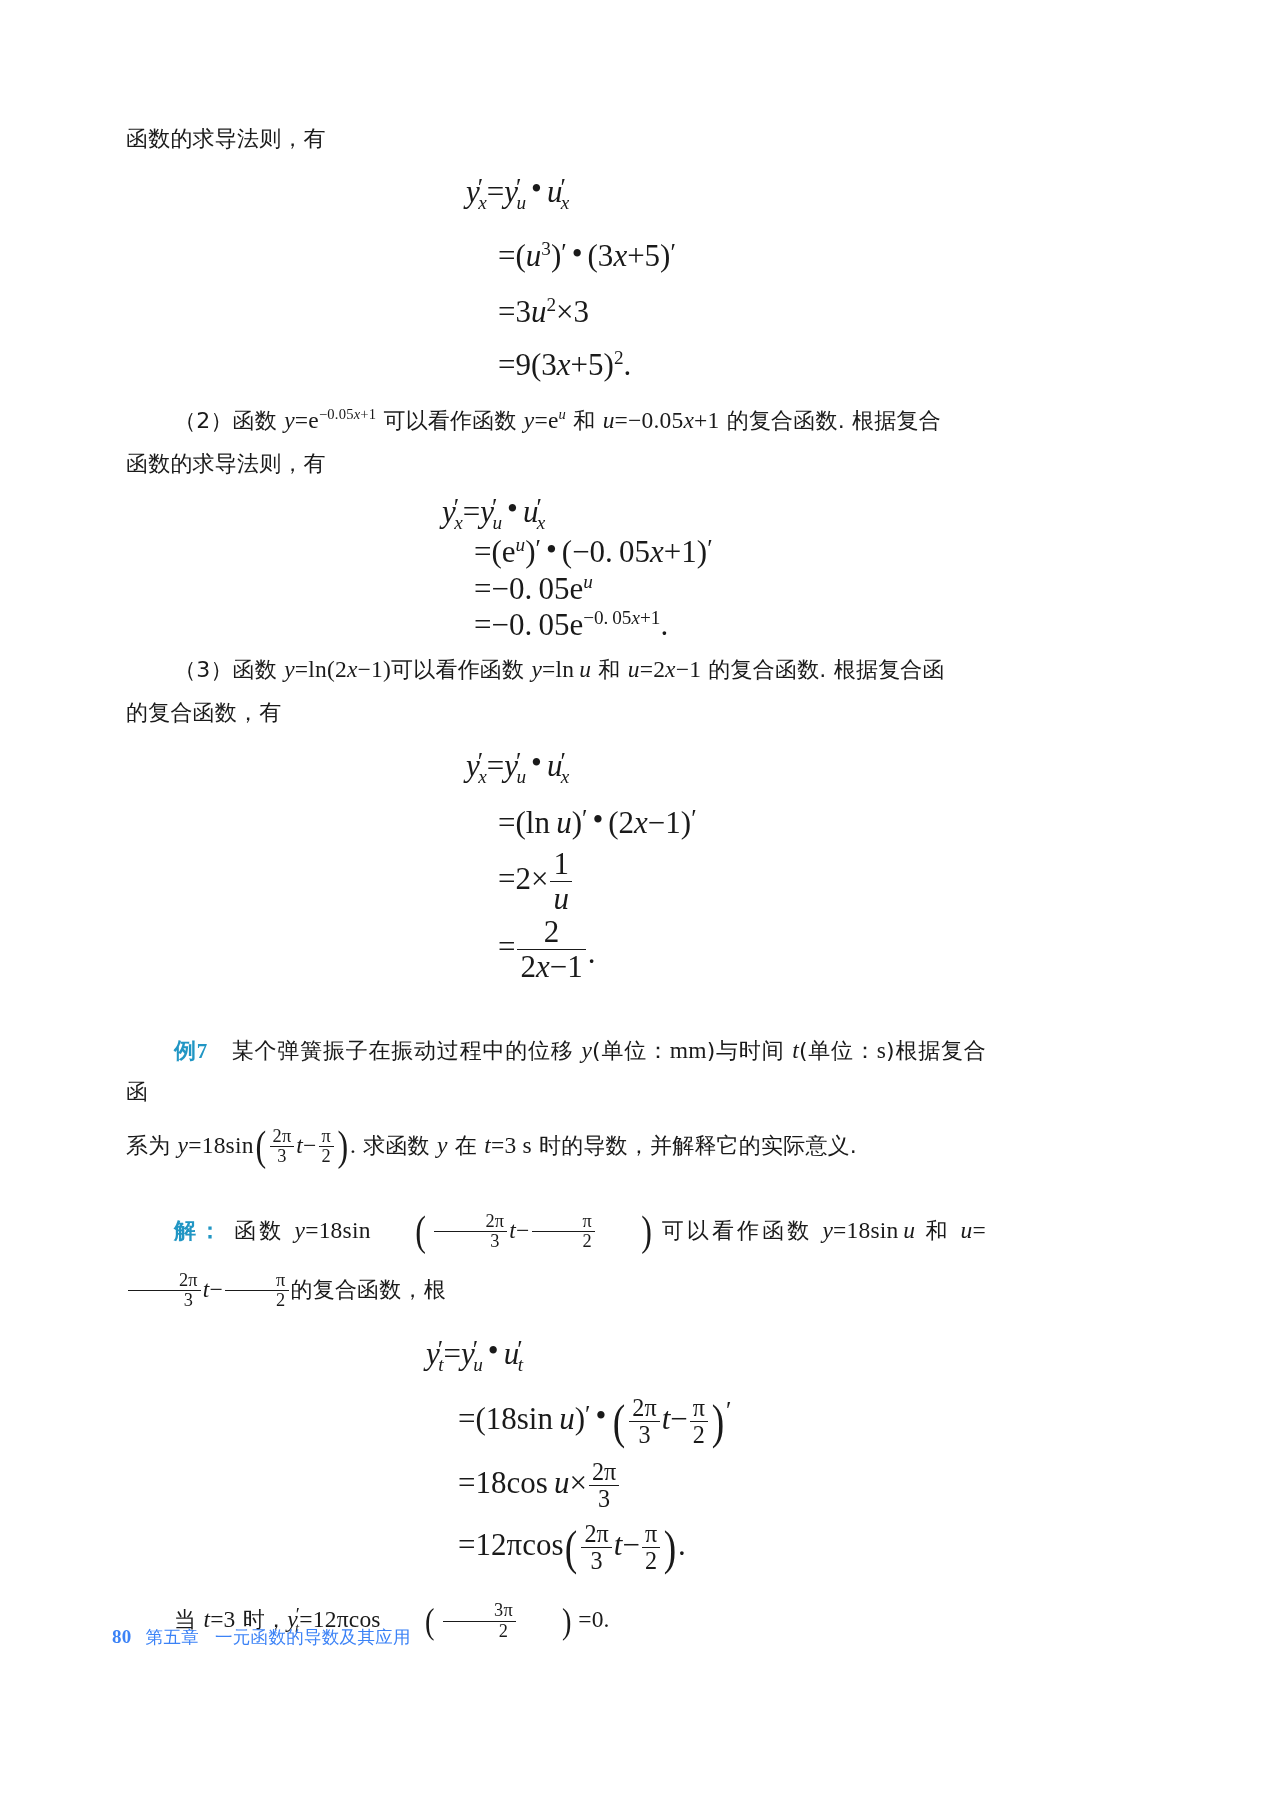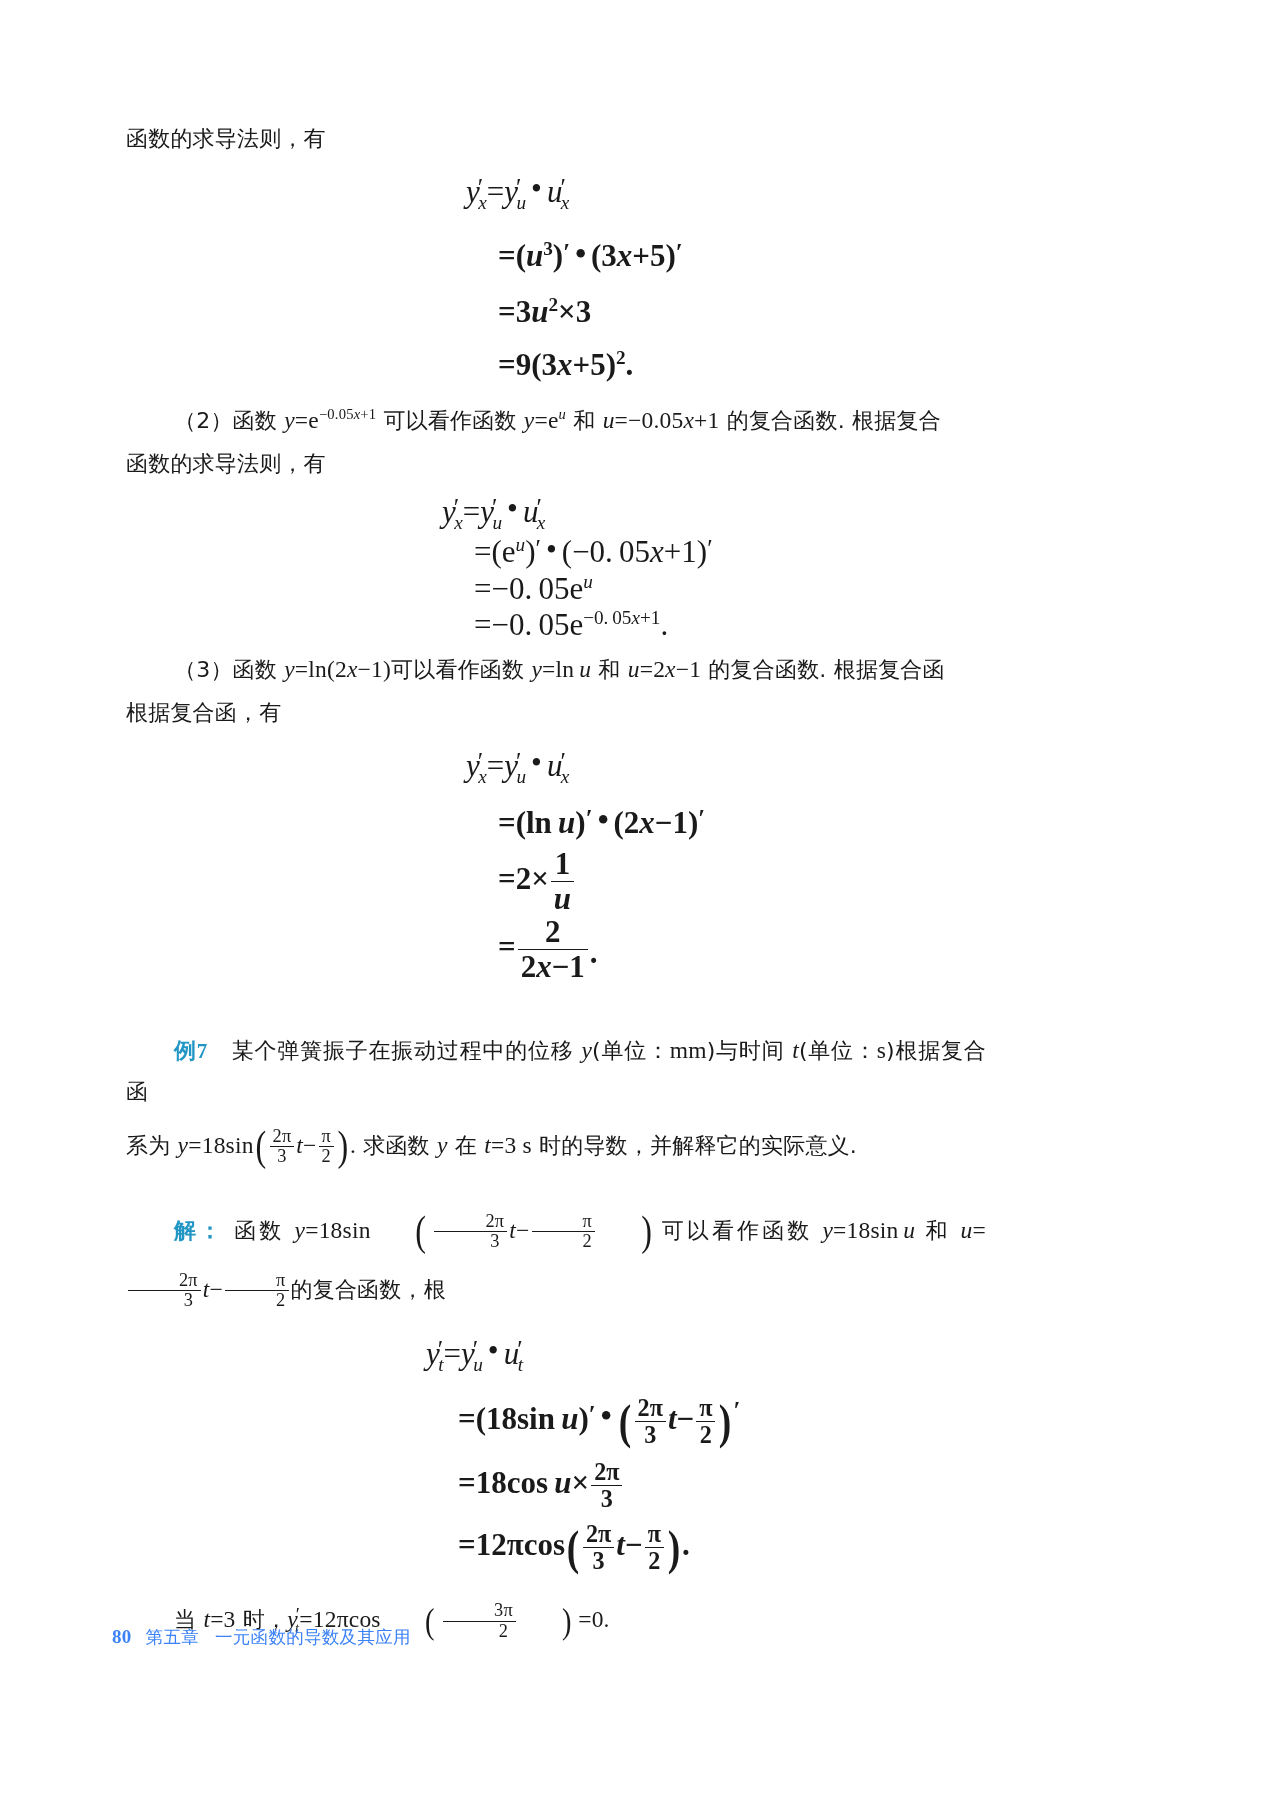--- a/index.html
+++ b/index.html
@@ -53,21 +53,21 @@
   
   .eqblock {
     margin: 10px 0 6px 0;
     font-size: 31px;
   }
   .eqline {
     line-height: 46px;
     white-space: nowrap;
   }
   .eqline.first { padding-left: 340px; }
-  .eqline.cont  { padding-left: 372px; font-weight: bold; }
+  .eqline.cont  { padding-left: 372px; }
 
   .eqline2.first { padding-left: 316px; }
   .eqline2.cont  { padding-left: 348px; }
 
   
   .frac {
     display: inline-block;
     vertical-align: middle;
     text-align: center;
     font-size: 0.92em;
@@ -190,21 +190,21 @@
       </div>
       <div class="eqline2 cont">
         <span class="op">=−</span><span class="mr">0. 05e</span><sup class="sm">−0. 05<span class="m">x</span>+1</sup><span class="mr">.</span>
       </div>
     </div>
 
     <p class="para indent">
       <span class="cn">（3）</span><span class="cn">函数 </span><span class="m">y</span><span class="op">=</span><span class="mr">ln(2</span><span class="m">x</span><span class="op">−</span><span class="mr">1)</span><span class="cn">可以看作函数 </span><span class="m">y</span><span class="op">=</span><span class="mr">ln </span><span class="m">u</span><span class="cn"> 和 </span><span class="m">u</span><span class="op">=</span><span class="mr">2</span><span class="m">x</span><span class="op">−</span><span class="mr">1</span><span class="cn"> 的复合函数. 根据复合函</span>
     </p>
     <p class="para tight">
-      <span class="cn">根据复合函，有</span>
+      <span class="cn">的复合函数，有</span>
     </p>
 
     <div class="eqblock">
       <div class="eqline first">
         <span class="m">y</span><span class="mr" style="position:relative;left:-2px;top:-6px;font-size:0.8em;">′</span><sub class="sm" style="margin-left:-7px;">x</sub><span class="op">=</span><span class="m">y</span><span class="mr" style="position:relative;left:-2px;top:-6px;font-size:0.8em;">′</span><sub class="sm" style="margin-left:-7px;">u</sub><span class="dotmul">•</span><span class="m">u</span><span class="mr" style="position:relative;left:-2px;top:-6px;font-size:0.8em;">′</span><sub class="sm" style="margin-left:-7px;">x</sub>
       </div>
       <div class="eqline cont">
         <span class="op">=</span><span class="mr">(ln </span><span class="m">u</span><span class="mr">)</span><span class="mr" style="position:relative;top:-6px;font-size:0.8em;">′</span><span class="dotmul">•</span><span class="mr">(2</span><span class="m">x</span><span class="op">−</span><span class="mr">1)</span><span class="mr" style="position:relative;top:-6px;font-size:0.8em;">′</span>
       </div>
       <div class="eqline cont" style="line-height:54px;">

